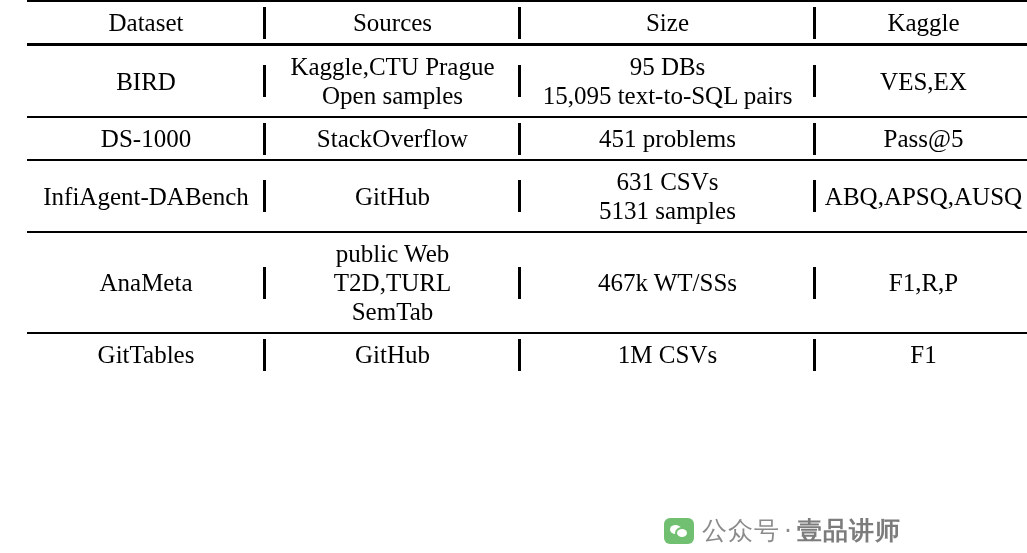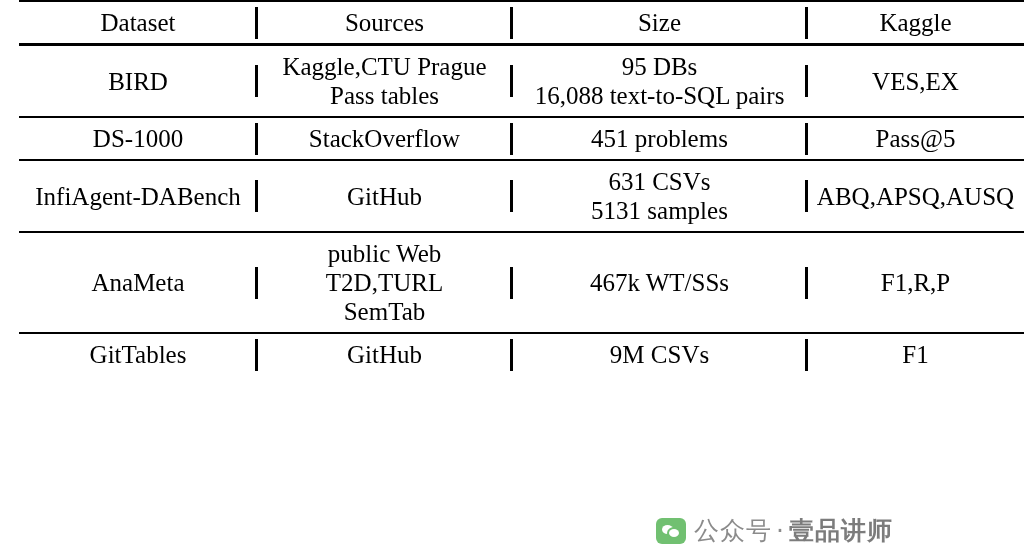--- a/index.html
+++ b/index.html
@@ -10,21 +10,21 @@
   body {
     width: 1027px;
     height: 553px;
     font-family: "Liberation Serif", serif;
     color: #000000;
     overflow: hidden;
     position: relative;
   }
   .table-wrap {
     position: absolute;
-    left: 8px;
+    left: 16px;
     top: 0;
     width: 903px;
     height: 553px;
   }
   table.paper-table {
     border-collapse: collapse;
     width: 1005px;
     margin-left: 11px;
     table-layout: fixed;
     font-size: 25px;
@@ -135,25 +135,25 @@
         <td>Dataset</td>
         <td class="vsep">Sources</td>
         <td class="vsep">Size</td>
         <td class="vsep">Kaggle</td>
       </tr>
 
       <tr class="hrule-thick">
         <td>BIRD</td>
         <td class="vsep cell-lines">
           <span>Kaggle,CTU Prague</span>
-          <span>Pass tables</span>
+          <span>Open samples</span>
         </td>
         <td class="vsep cell-lines">
           <span>95 DBs</span>
-          <span>16,088 text-to-SQL pairs</span>
+          <span>15,095 text-to-SQL pairs</span>
         </td>
         <td class="vsep cell-lines">
           <span>VES,EX</span>
         </td>
       </tr>
 
 
 
       <tr class="hrule-top">
         <td>DS-1000</td>
@@ -196,21 +196,21 @@
           <span>F1,R,P</span>
         </td>
       </tr>
 
       <tr class="hrule-top">
         <td>GitTables</td>
         <td class="vsep cell-lines">
           <span>GitHub</span>
         </td>
         <td class="vsep cell-lines">
-          <span>9M CSVs</span>
+          <span>1M CSVs</span>
         </td>
         <td class="vsep cell-lines">
           <span>F1</span>
         </td>
       </tr>
     </tbody>
   </table>
 
   <div class="watermark">
     <span class="wm-badge"></span>

